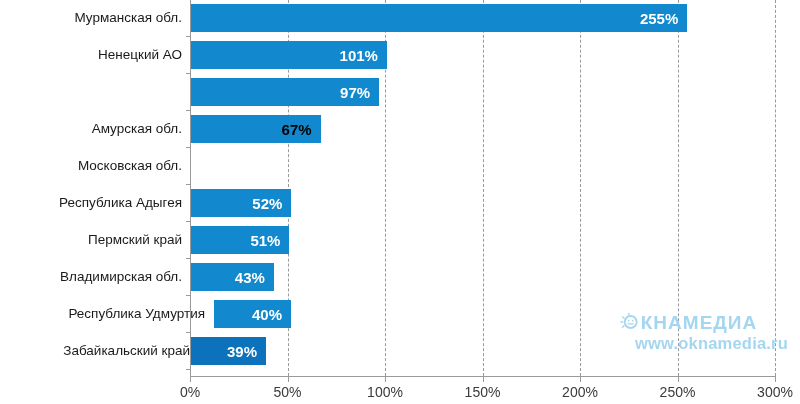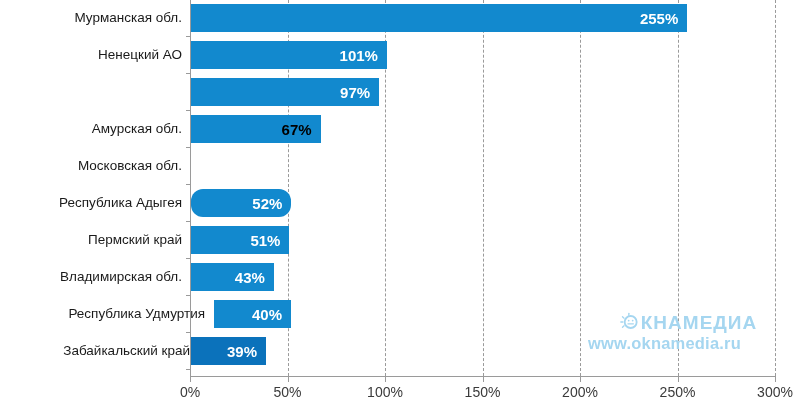--- a/index.html
+++ b/index.html
@@ -113,21 +113,21 @@
     color: #ffffff;
     white-space: nowrap;
   }
 
   
   .watermark {
     position: absolute;
     left: 588px;
     top: 312px;
     width: 200px;
-    text-align: left;
+    text-align: right;
     pointer-events: none;
     user-select: none;
   }
   .wm-top {
     display: flex;
     align-items: center;
     justify-content: center;
     gap: 2px;
     color: #a5d6f0;
     font-size: 19px;
@@ -189,21 +189,21 @@
         <div class="cat-label" style="top: 6px;">Амурская обл.</div>
         <div class="bar" style="width: 129.65px; height: 28px; top: 0px; background: rgb(18, 137, 206);">
           <span class="bar-value" style="color: #000000;">67%</span>
         </div>
       </div>
       <div class="row" style="top: 152px;">
         <div class="cat-label" style="top: 6px;">Московская обл.</div>
       </div>
       <div class="row" style="top: 189px;">
         <div class="cat-label" style="top: 6px;">Республика Адыгея</div>
-        <div class="bar" style="width: 100.4px; height: 28px; top: 0px; background: rgb(18, 137, 206); border-radius: 12px;">
+        <div class="bar" style="width: 100.4px; height: 28px; top: 0px; background: rgb(18, 137, 206);">
           <span class="bar-value" style="color: rgb(255, 255, 255);">52%</span>
         </div>
       </div>
       <div class="row" style="top: 226px;">
         <div class="cat-label" style="top: 6px;">Пермский край</div>
         <div class="bar" style="width: 98.45px; height: 28px; top: 0px; background: rgb(18, 137, 206);">
           <span class="bar-value" style="color: rgb(255, 255, 255);">51%</span>
         </div>
       </div>
       <div class="row" style="top: 263px;">

